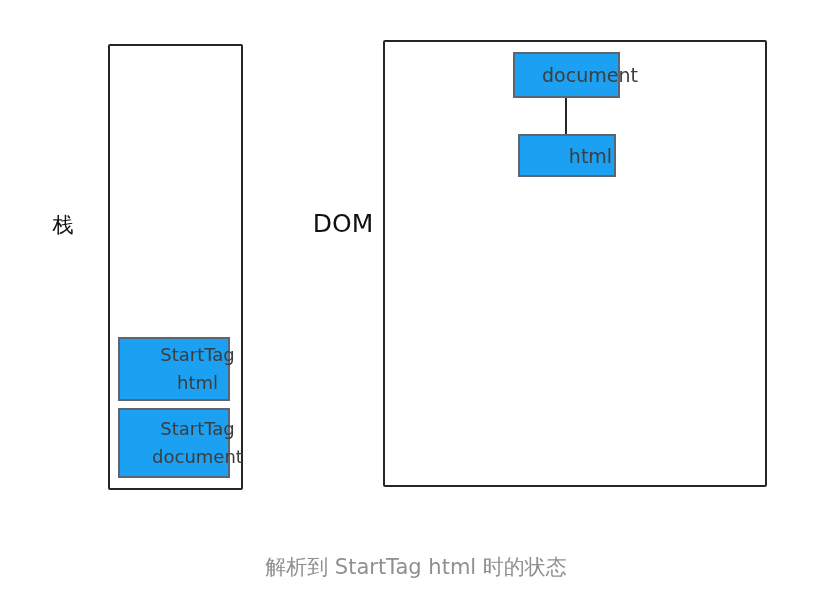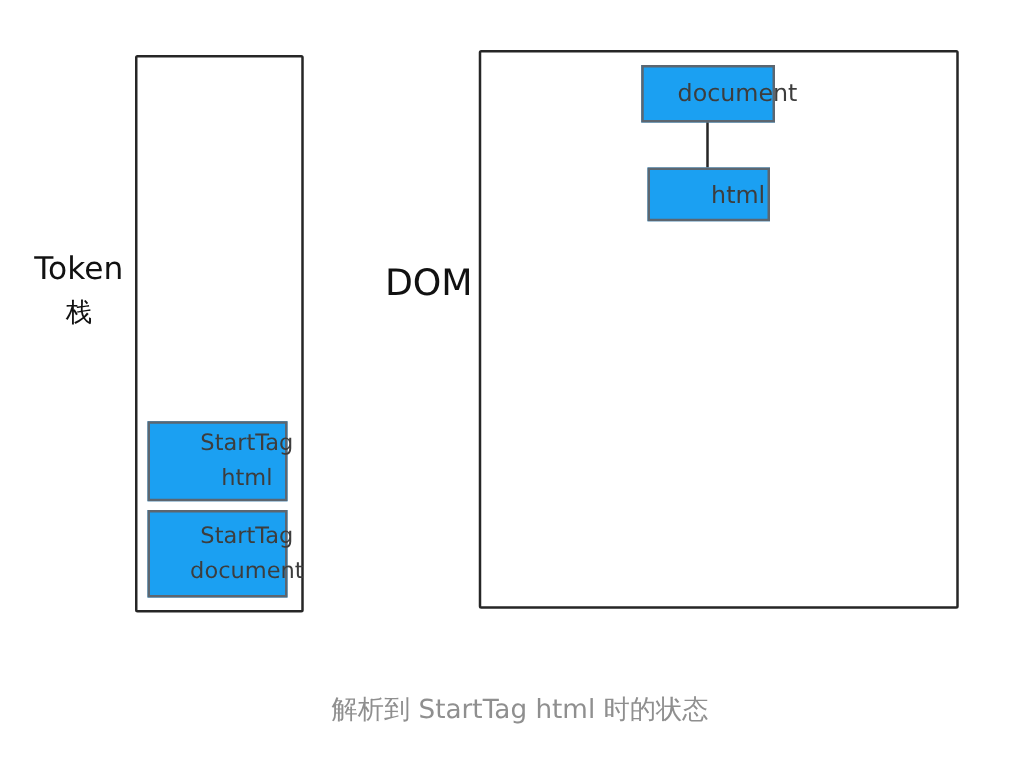--- a/index.html
+++ b/index.html
@@ -57,21 +57,21 @@
   }
   .token-label .l2 {
     font-size: 21px;
     display: block;
     margin-top: 13px;
   }
   .dom-label {
     left: 303px;
     top: 209px;
     width: 80px;
-    font-size: 29px;
+    font-size: 25px;
     font-weight: 500;
   }
   
   .blue-box {
     position: absolute;
     background: var(--node-fill);
     border: 2px solid var(--node-border);
     box-sizing: border-box;
     display: flex;
     flex-direction: column;
@@ -133,21 +133,20 @@
   }
 </style>
 </head>
 <body>
 
 <div class="canvas">
 
   <div class="outline-rect token-rect"></div>
 
   <div class="side-label token-label">
-    <span class="l1">Token</span>
     <span class="l2">栈</span>
   </div>
 
   <div class="blue-box stack-item-1">
     <span>StartTag</span>
     <span>html</span>
   </div>
 
   <div class="blue-box stack-item-2">
     <span>StartTag</span>

